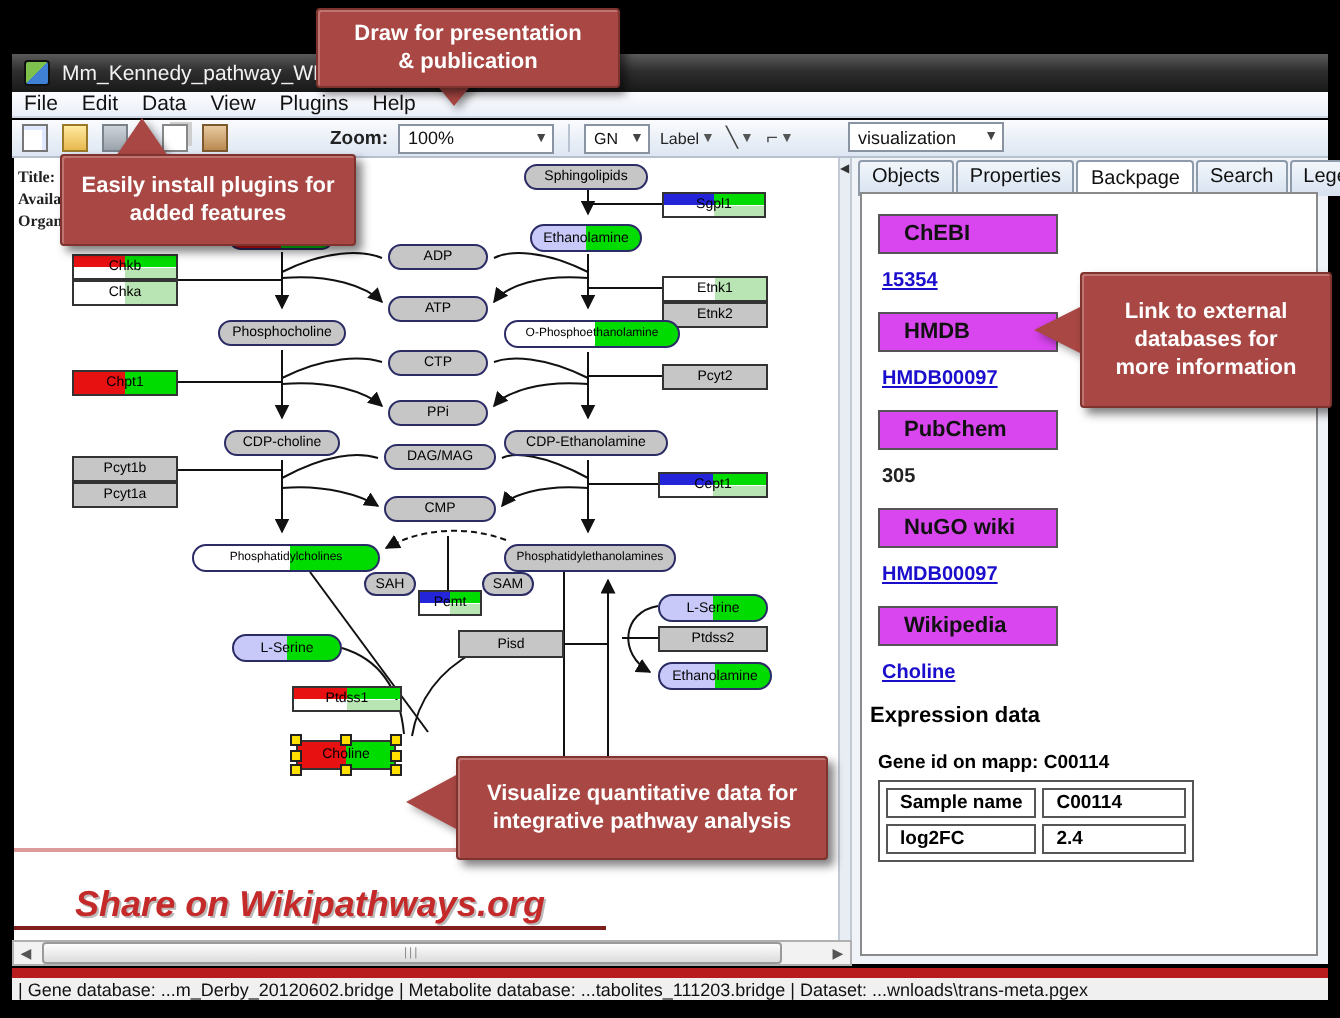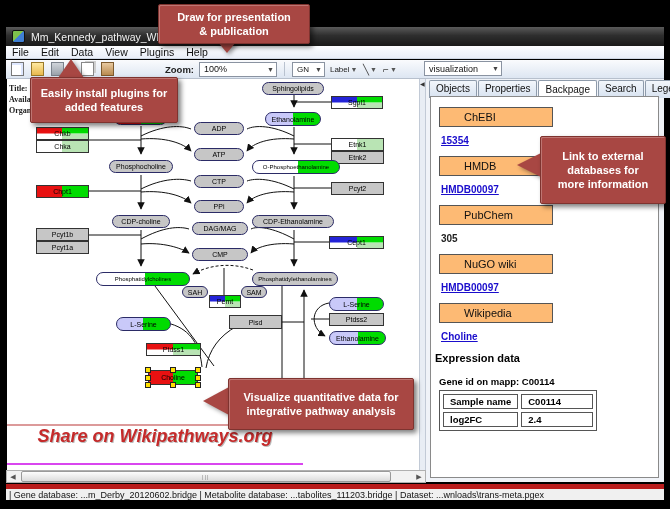--- a/index.html
+++ b/index.html
@@ -48,43 +48,43 @@
   .fill-white-green-soft{background:linear-gradient(to right,#fff 50%,#b9e4b4 50%)}
   .fill-split-red{background-image:linear-gradient(to right,#e81111 50%,#00dc00 50%),
       linear-gradient(to right,#fff 50%,#b9e4b4 50%);
     background-size:100% 50%,100% 50%;background-position:top,bottom;background-repeat:no-repeat}
   .fill-split-blue{background-image:linear-gradient(to right,#2424d8 50%,#00dc00 50%),
       linear-gradient(to right,#fff 50%,#b9e4b4 50%);
     background-size:100% 50%,100% 50%;background-position:top,bottom;background-repeat:no-repeat}
   .handle{position:absolute;width:6px;height:6px;background:#ffe000;border:1px solid #222;box-sizing:border-box}
   #canvas-info{left:2px;top:4px;width:24px;font-family:"Liberation Serif",serif;
     font-weight:bold;font-size:8px;line-height:11px;color:#222;overflow:hidden;white-space:nowrap}
-  #share-banner{left:0;top:345px;width:296px;height:37px;border-top:2px solid #dc9a9a;border-bottom:2px solid #d946ef;
-    display:flex;align-items:flex-start;justify-content:center;font-size:18px;font-weight:bold;font-style:italic;
+  #share-banner{left:0;top:345px;width:296px;height:37px;border-top:2px solid #dc9a9a;border-bottom:2px solid #7f1d1d;
+    display:flex;align-items:flex-end;justify-content:center;font-size:18px;font-weight:bold;font-style:italic;
     color:#c52a2a;text-shadow:1px 1px 0 #bbb;background:#fff}
 
   
   .callout{position:absolute;background:#a84743;border:1px solid #7e332f;color:#fff;font-weight:bold;
     font-size:11px;line-height:1.3;text-align:center;display:flex;align-items:center;justify-content:center;
     box-shadow:inset 1px 1px 0 rgba(255,255,255,.25),3px 3px 5px rgba(0,0,0,.5);z-index:30;border-radius:2px;padding:2px}
   .tri{position:absolute;width:0;height:0;z-index:29;filter:drop-shadow(2px 2px 2px rgba(0,0,0,.4))}
 
   
   #splitter{left:419px;top:79px;width:7px;height:391px;background:#e8edf4;border-left:1px solid #c2cad6;
     border-right:1px solid #c2cad6;box-sizing:border-box}
   #splitter-arrow{left:420px;top:80px;font-size:6px;color:#333}
   #panel{left:426px;top:79px;width:238px;height:403px;background:#f0f3f8;box-sizing:border-box}
   #tabs{display:flex;margin:1px 0 16px 3px;font-size:10px}
   .tab{padding:2px 6px 3px;border:1px solid #8e9bab;border-bottom:none;border-radius:2px 2px 0 0;
     background:linear-gradient(#f2f6fb,#d7e2f0);margin-right:1px;color:#111}
   .tab.active{background:#fff;position:relative;top:0;padding-top:3px;font-weight:normal}
   #panel-content{position:absolute;left:4px;top:17px;width:229px;height:382px;background:#fff;
     border:1px solid #8a8a8a;overflow:hidden;padding:6px 8px;box-sizing:border-box}
-  .sec-header{border:1px solid #555;background:#fdba74;font-weight:normal;font-size:11px;color:#111;
-    padding:3px 24px;width:fit-content;min-width:64px;margin-top:4px}
+  .sec-header{border:1px solid #555;background:#d946ef;font-weight:bold;font-size:11px;color:#111;
+    padding:3px 12px;width:fit-content;min-width:64px;margin-top:4px}
   .sec-value{margin:8px 0 10px 2px;font-size:10px;font-weight:bold}
   .link{color:#1a0dcc;text-decoration:underline;cursor:pointer}
   .plain{color:#222}
   #expr-title{font-weight:bold;font-size:11px;margin:4px 0 12px -4px;color:#000}
   #mapp-label{font-weight:bold;font-size:9.5px;margin:0 0 3px 0;color:#000}
   #expr-table{border:1px solid #555;border-spacing:3px;background:#fff}
   #expr-table td{border:1px solid #555;padding:1px 6px;font-size:9.5px;font-weight:bold;text-align:left;
     min-width:58px;color:#000}
 
   

